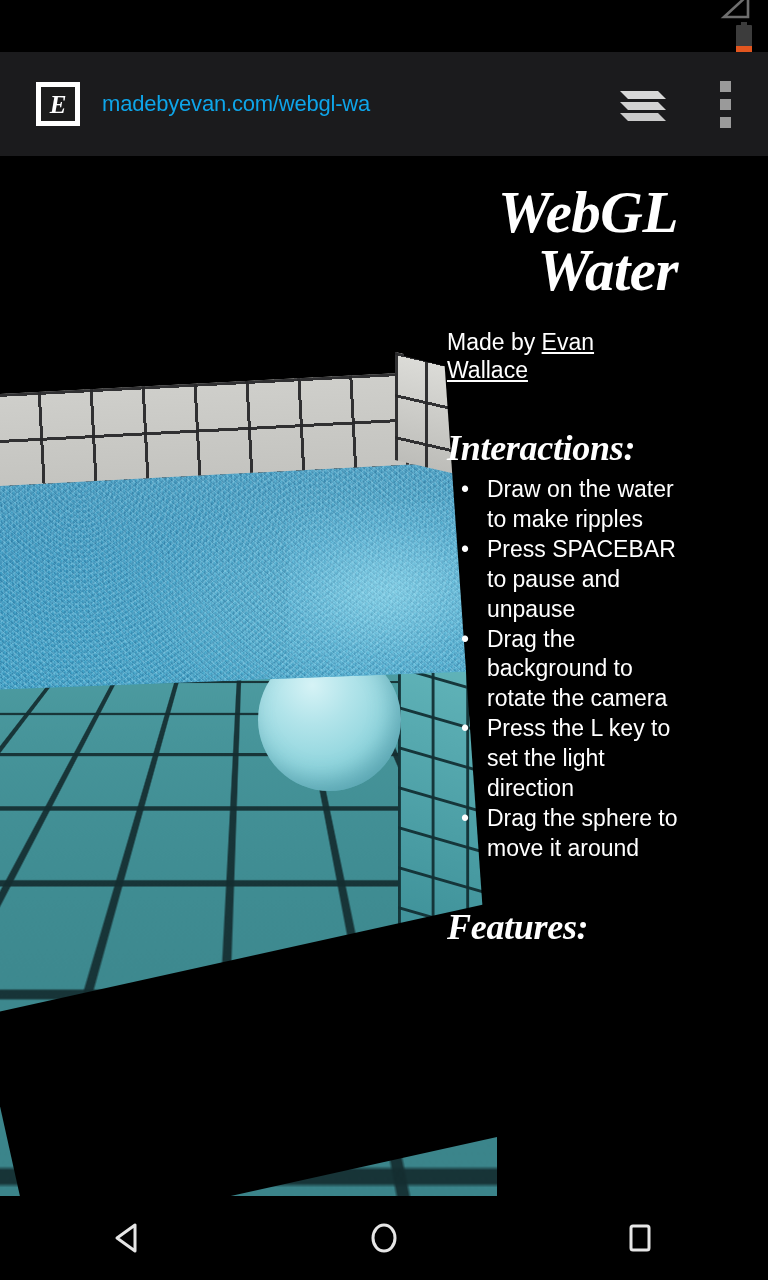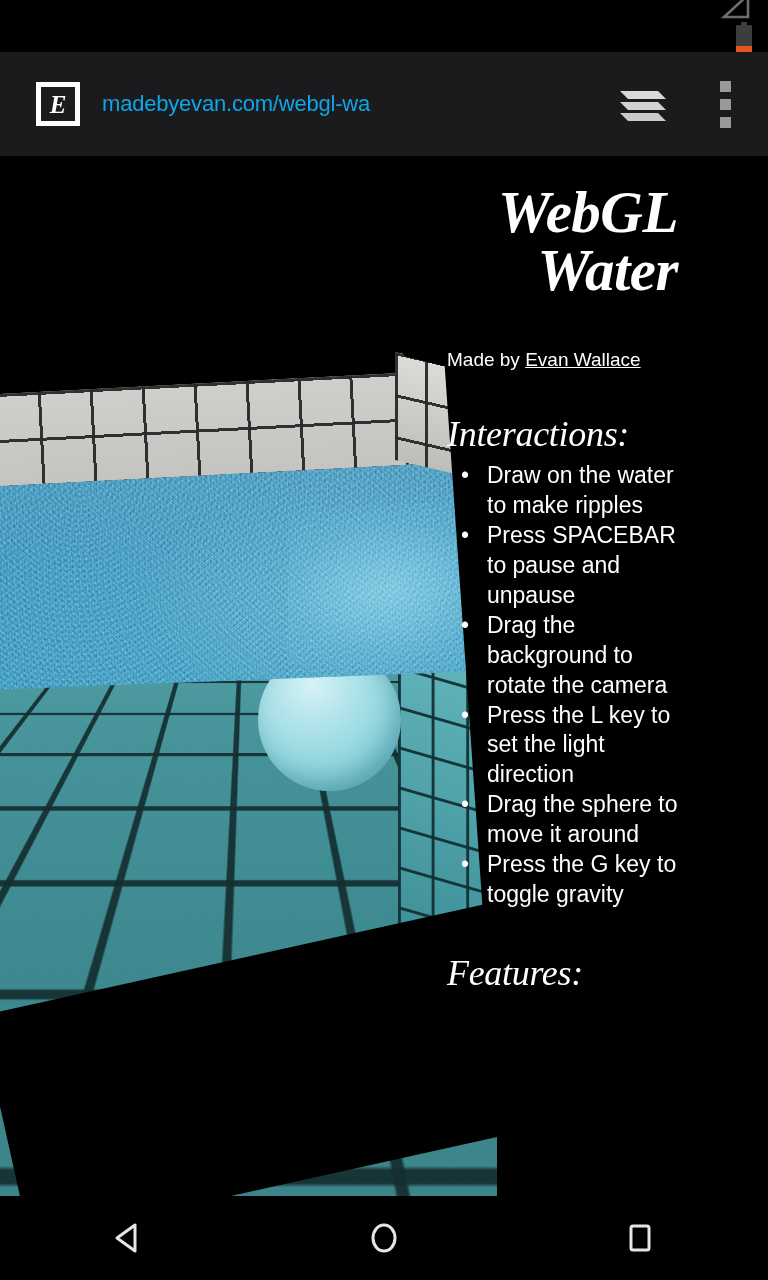--- a/index.html
+++ b/index.html
@@ -346,36 +346,36 @@
     font-family:"Liberation Serif", serif;
     font-weight:bold;
     font-style:italic;
     font-size:59px;
     line-height:0.98;
     margin:0 0 0 0;
     text-align:right;
     letter-spacing:-0.5px;
   }
   .byline {
-    font-size:19px;
-    margin-top:48px;
+    font-size:23px;
+    margin-top:28px;
     line-height:1.25;
   }
   .byline a, .link {
     color:#ffffff;
     text-decoration:underline;
   }
   .intro {
     font-size:23px;
     line-height:1.30;
     margin-top:22px;
   }
   .section-head {
     font-family:"Liberation Serif", serif;
-    font-weight:normal;
+    font-weight:bold;
     font-style:italic;
     font-size:36px;
     margin-top:42px;
     margin-bottom:6px;
     letter-spacing:-0.3px;
   }
   ul.bullets {
     margin: 6px 0 0 0;
     padding-left: 40px;
     list-style: none;
@@ -487,21 +487,20 @@
     <p class="byline"><span>Made by </span><a class="link" href="#">Evan Wallace</a></p>
 
 
     <h2 class="section-head">Interactions:</h2>
     <ul class="bullets">
       <li>Draw on the water to make ripples</li>
       <li>Press SPACEBAR to pause and unpause</li>
       <li>Drag the background to rotate the camera</li>
       <li>Press the L key to set the light direction</li>
       <li>Drag the sphere to move it around</li>
-      <li>Press the G key to toggle gravity</li>
     </ul>
 
     <h2 class="section-head">Features:</h2>
 
   </div>
 </div>
 
 <div class="navbar">
   <div class="nav-btn">
     <svg width="46" height="46" viewBox="0 0 46 46">

